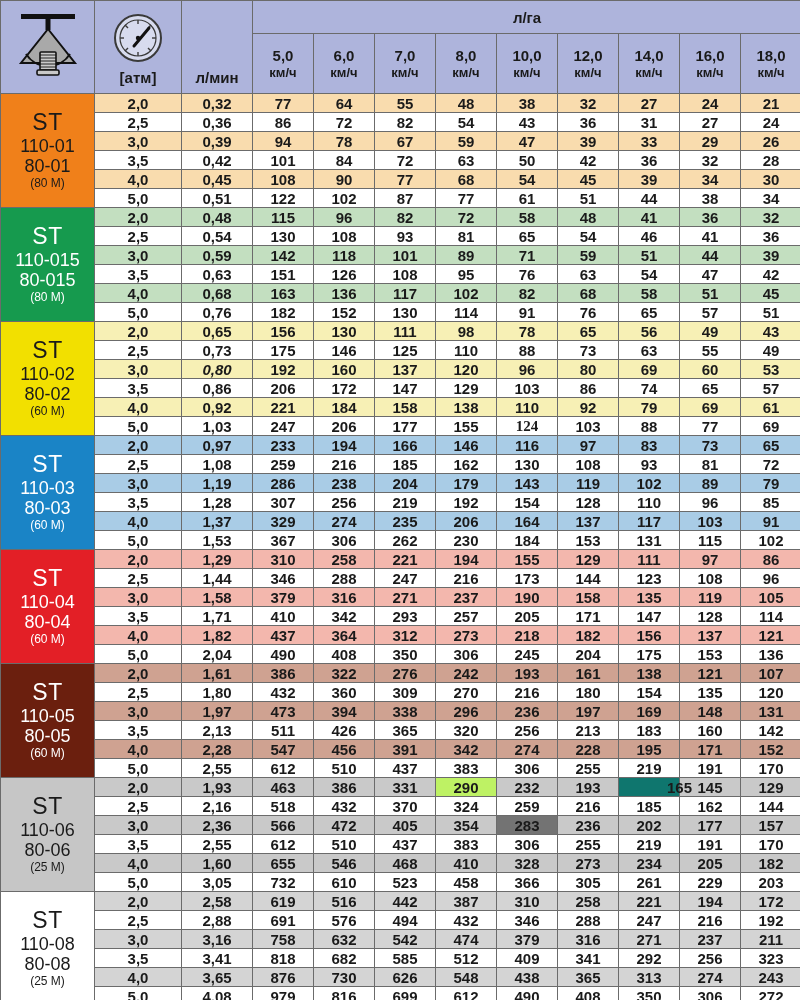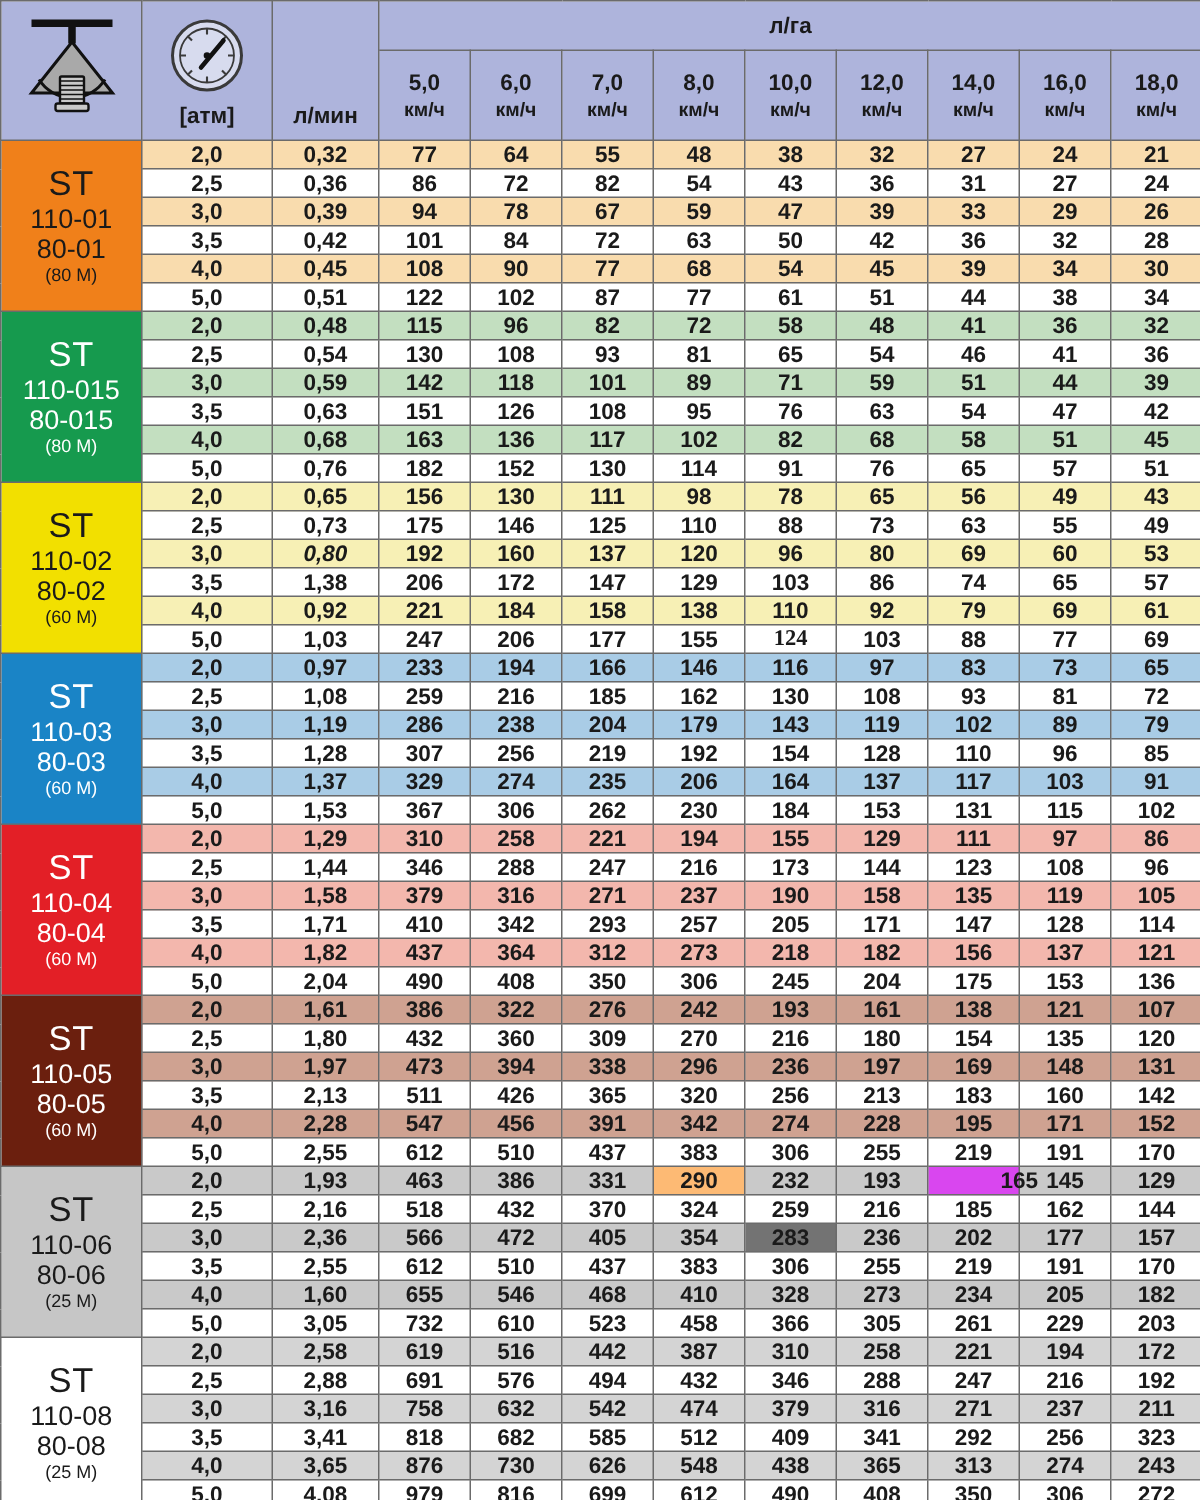--- a/index.html
+++ b/index.html
@@ -408,21 +408,21 @@
           <td class="data" style="background: rgb(247, 240, 181);">137</td>
           <td class="data" style="background: rgb(247, 240, 181);">120</td>
           <td class="data" style="background: rgb(247, 240, 181);">96</td>
           <td class="data" style="background: rgb(247, 240, 181);">80</td>
           <td class="data" style="background: rgb(247, 240, 181);">69</td>
           <td class="data" style="background: rgb(247, 240, 181);">60</td>
           <td class="data" style="background: rgb(247, 240, 181);">53</td>
         </tr>
         <tr>
           <td class="data" style="background: rgb(255, 255, 255);">3,5</td>
-          <td class="data" style="background: rgb(255, 255, 255);">1,38</td>
+          <td class="data" style="background: rgb(255, 255, 255);">0,86</td>
           <td class="data" style="background: rgb(255, 255, 255);">206</td>
           <td class="data" style="background: rgb(255, 255, 255);">172</td>
           <td class="data" style="background: rgb(255, 255, 255);">147</td>
           <td class="data" style="background: rgb(255, 255, 255);">129</td>
           <td class="data" style="background: rgb(255, 255, 255);">103</td>
           <td class="data" style="background: rgb(255, 255, 255);">86</td>
           <td class="data" style="background: rgb(255, 255, 255);">74</td>
           <td class="data" style="background: rgb(255, 255, 255);">65</td>
           <td class="data" style="background: rgb(255, 255, 255);">57</td>
         </tr>
@@ -709,24 +709,24 @@
             <span class="nz-st">ST</span>
             <span class="nz-a">110-06</span>
             <span class="nz-b">80-06</span>
             <span class="nz-mesh">(25 M)</span>
           </td>
           <td class="data" style="background: rgb(201, 201, 201);">2,0</td>
           <td class="data" style="background: rgb(201, 201, 201);">1,93</td>
           <td class="data" style="background: rgb(201, 201, 201);">463</td>
           <td class="data" style="background: rgb(201, 201, 201);">386</td>
           <td class="data" style="background: rgb(201, 201, 201);">331</td>
-          <td class="data" style="background: #fdba74;">290</td>
+          <td class="data" style="background: #bef264;">290</td>
           <td class="data" style="background: rgb(201, 201, 201);">232</td>
           <td class="data" style="background: rgb(201, 201, 201);">193</td>
-          <td class="data" style="background: #d946ef; padding-left: 48px;">165</td>
+          <td class="data" style="background: #0f766e; padding-left: 48px;">165</td>
           <td class="data" style="background: rgb(201, 201, 201);">145</td>
           <td class="data" style="background: rgb(201, 201, 201);">129</td>
         </tr>
         <tr>
           <td class="data" style="background: rgb(255, 255, 255);">2,5</td>
           <td class="data" style="background: rgb(255, 255, 255);">2,16</td>
           <td class="data" style="background: rgb(255, 255, 255);">518</td>
           <td class="data" style="background: rgb(255, 255, 255);">432</td>
           <td class="data" style="background: rgb(255, 255, 255);">370</td>
           <td class="data" style="background: rgb(255, 255, 255);">324</td>

